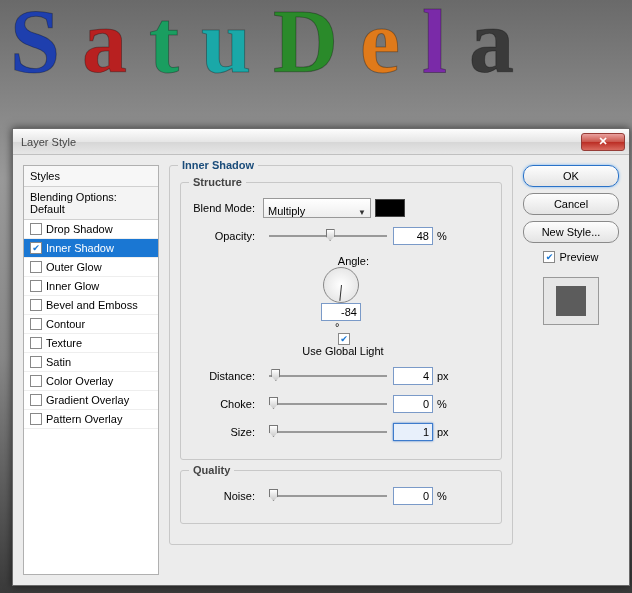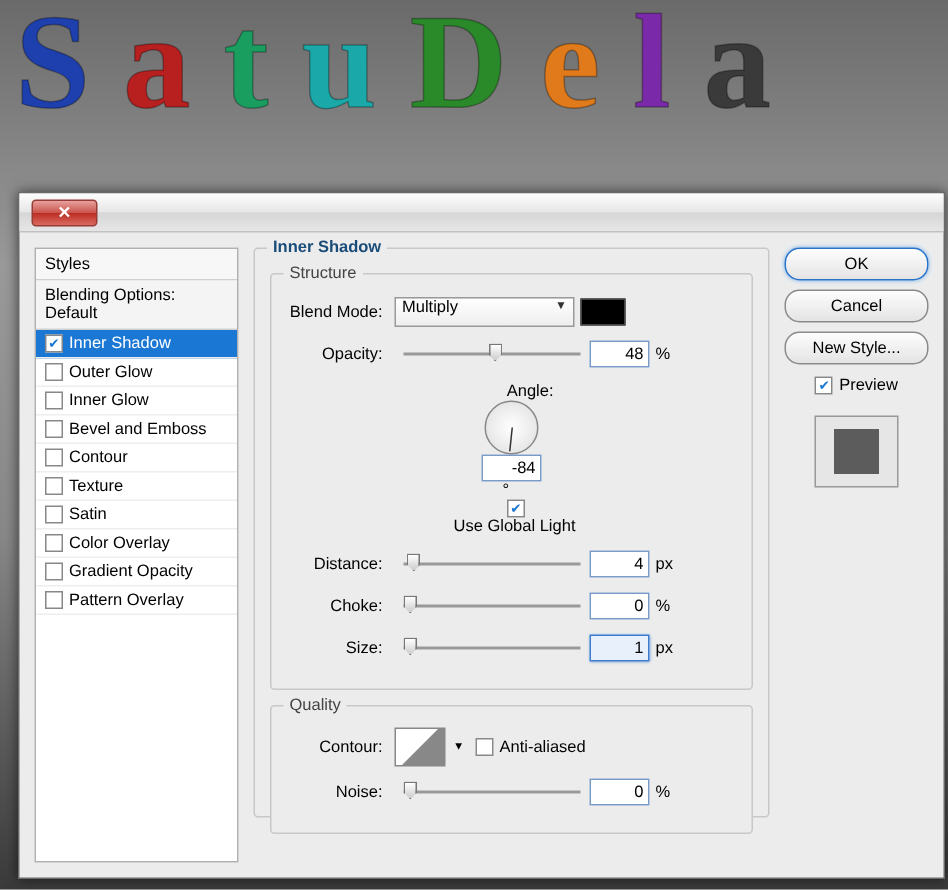--- a/index.html
+++ b/index.html
@@ -16,24 +16,24 @@
 .lp-sub { padding: 4px 6px; border-bottom: 1px solid #d0d0d0; background: #f4f4f4; }
 .lp-item { padding: 3px 6px; border-bottom: 1px solid #eee; display: flex; align-items: center; gap: 4px; cursor: default; }
 .lp-item.selected { background: #1a77d3; color: #fff; }
 .lp-item.indent { }
 .chk { width: 12px; height: 12px; border: 1px solid #888; background: #fff; display: inline-flex; align-items: center; justify-content: center; font-size: 9px; color: #1a77d3; flex-shrink:0;}
 .lp-item.selected .chk { background: #fff; }
 .mid-panel { flex: 1; position: relative; }
 .group { border: 1px solid #c8c8c8; border-radius: 3px; margin-bottom: 10px; padding: 14px 10px 10px; position: relative; background: #ececec; }
 .group.outer { height: 380px;}
 .group-title { position: absolute; top: -7px; left: 8px; background: #ececec; padding: 0 4px; color: #1a4c7a; font-weight: bold; font-size:11px;}
-.subgroup .group-title { color: #444; font-weight: normal; }
+.subgroup .group-title { color: #444; font-weight: bold; }
 .row { display: flex; align-items: center; margin-bottom: 6px; min-height: 22px;}
 .row-label { width: 72px; text-align: right; padding-right: 8px; }
-.select { border: 1px solid #999; background: linear-gradient(#fff,#eee); height: 20px; width: 120px; display: flex; align-items: flex-start; padding: 0 4px; position: relative; }
+.select { border: 1px solid #999; background: linear-gradient(#fff,#eee); height: 20px; width: 108px; display: flex; align-items: flex-end; padding: 0 4px; position: relative; }
 .select:after { content:"▼"; position:absolute; right:4px; font-size:8px; color:#333;}
 .swatch { width: 30px; height: 18px; border: 1px solid #444; background: #000; margin-left: 4px; }
 .slider { flex: 1; height: 20px; display: flex; align-items: center; padding: 0 6px; position: relative; max-width:130px;}
 .slider-track { height: 2px; background: #999; width: 100%; position: relative; }
 .slider-thumb { width: 9px; height: 12px; background: linear-gradient(#fff,#ccc); border: 1px solid #777; position: absolute; top: -6px; clip-path: polygon(0 0,100% 0,100% 60%,50% 100%,0 60%);}
 .num-input { width: 40px; height: 18px; border: 1px solid #7a9ac8; background: #fff; text-align: right; padding: 0 3px; }
 .num-input.hl { border: 1px solid #3d7bcc; box-shadow: 0 0 2px #3d7bcc; background:#e8f0fb;}
 .unit { margin-left: 4px; width: 16px; }
 .angle-ctl { width: 36px; height: 36px; border: 1px solid #888; border-radius: 50%; background: radial-gradient(#fff,#ddd); position: relative; margin: 0 6px;}
 .angle-line { position: absolute; left: 50%; top: 50%; width: 1px; height: 16px; background: #333; transform-origin: top; }
@@ -55,29 +55,34 @@
     <span class="bg-letter" style="color: rgb(26, 158, 96);">t</span>
     <span class="bg-letter" style="color: rgb(26, 168, 168);">u</span>
     <span class="bg-letter" style="color: rgb(42, 138, 42);">D</span>
     <span class="bg-letter" style="color: rgb(224, 122, 26);">e</span>
     <span class="bg-letter" style="color: rgb(122, 42, 168);">l</span>
     <span class="bg-letter" style="color: rgb(58, 58, 58);">a</span>
   </div>
 
 <div class="dialog">
   <div class="titlebar">
+    <span class="titlebar-title">Layer Style</span>
     <div class="close-btn">
         <span>✕</span>
       </div>
   </div>
   <div class="body">
     <div class="left-panel">
       <div class="lp-header">Styles</div>
       <div class="lp-sub">Blending Options: Default</div>
       <div id="lp-items">
+          <div class="lp-item">
+            <span class="chk"></span>
+            <span>Drop Shadow</span>
+          </div>
           <div class="lp-item selected">
             <span class="chk">✔</span>
             <span>Inner Shadow</span>
           </div>
           <div class="lp-item">
             <span class="chk"></span>
             <span>Outer Glow</span>
           </div>
           <div class="lp-item">
             <span class="chk"></span>
@@ -98,21 +103,21 @@
           <div class="lp-item">
             <span class="chk"></span>
             <span>Satin</span>
           </div>
           <div class="lp-item">
             <span class="chk"></span>
             <span>Color Overlay</span>
           </div>
           <div class="lp-item">
             <span class="chk"></span>
-            <span>Gradient Opacity</span>
+            <span>Gradient Overlay</span>
           </div>
           <div class="lp-item">
             <span class="chk"></span>
             <span>Pattern Overlay</span>
           </div>
         </div>
     </div>
 
     <div class="mid-panel">
       <div class="group outer">
@@ -178,26 +183,20 @@
                   <div class="slider-thumb" style="left:0%"></div>
                 </div>
               </div>
             <input class="num-input hl" value="1" style="">
             <span class="unit">px</span>
           </div>
         </div>
 
         <div class="group subgroup">
           <span class="group-title">Quality</span>
-          <div class="row">
-            <span class="row-label">Contour:</span>
-            <div class="contour-sw"></div>
-            <span class="chk" style="margin-left:16px;"></span>
-            <span style="margin-left:4px;">Anti-aliased</span>
-          </div>
           <div class="row">
             <span class="row-label">Noise:</span>
             <div class="slider">
                 <div class="slider-track">
                   <div class="slider-thumb" style="left:0%"></div>
                 </div>
               </div>
             <input class="num-input" value="0" style="">
             <span class="unit">%</span>
           </div>

